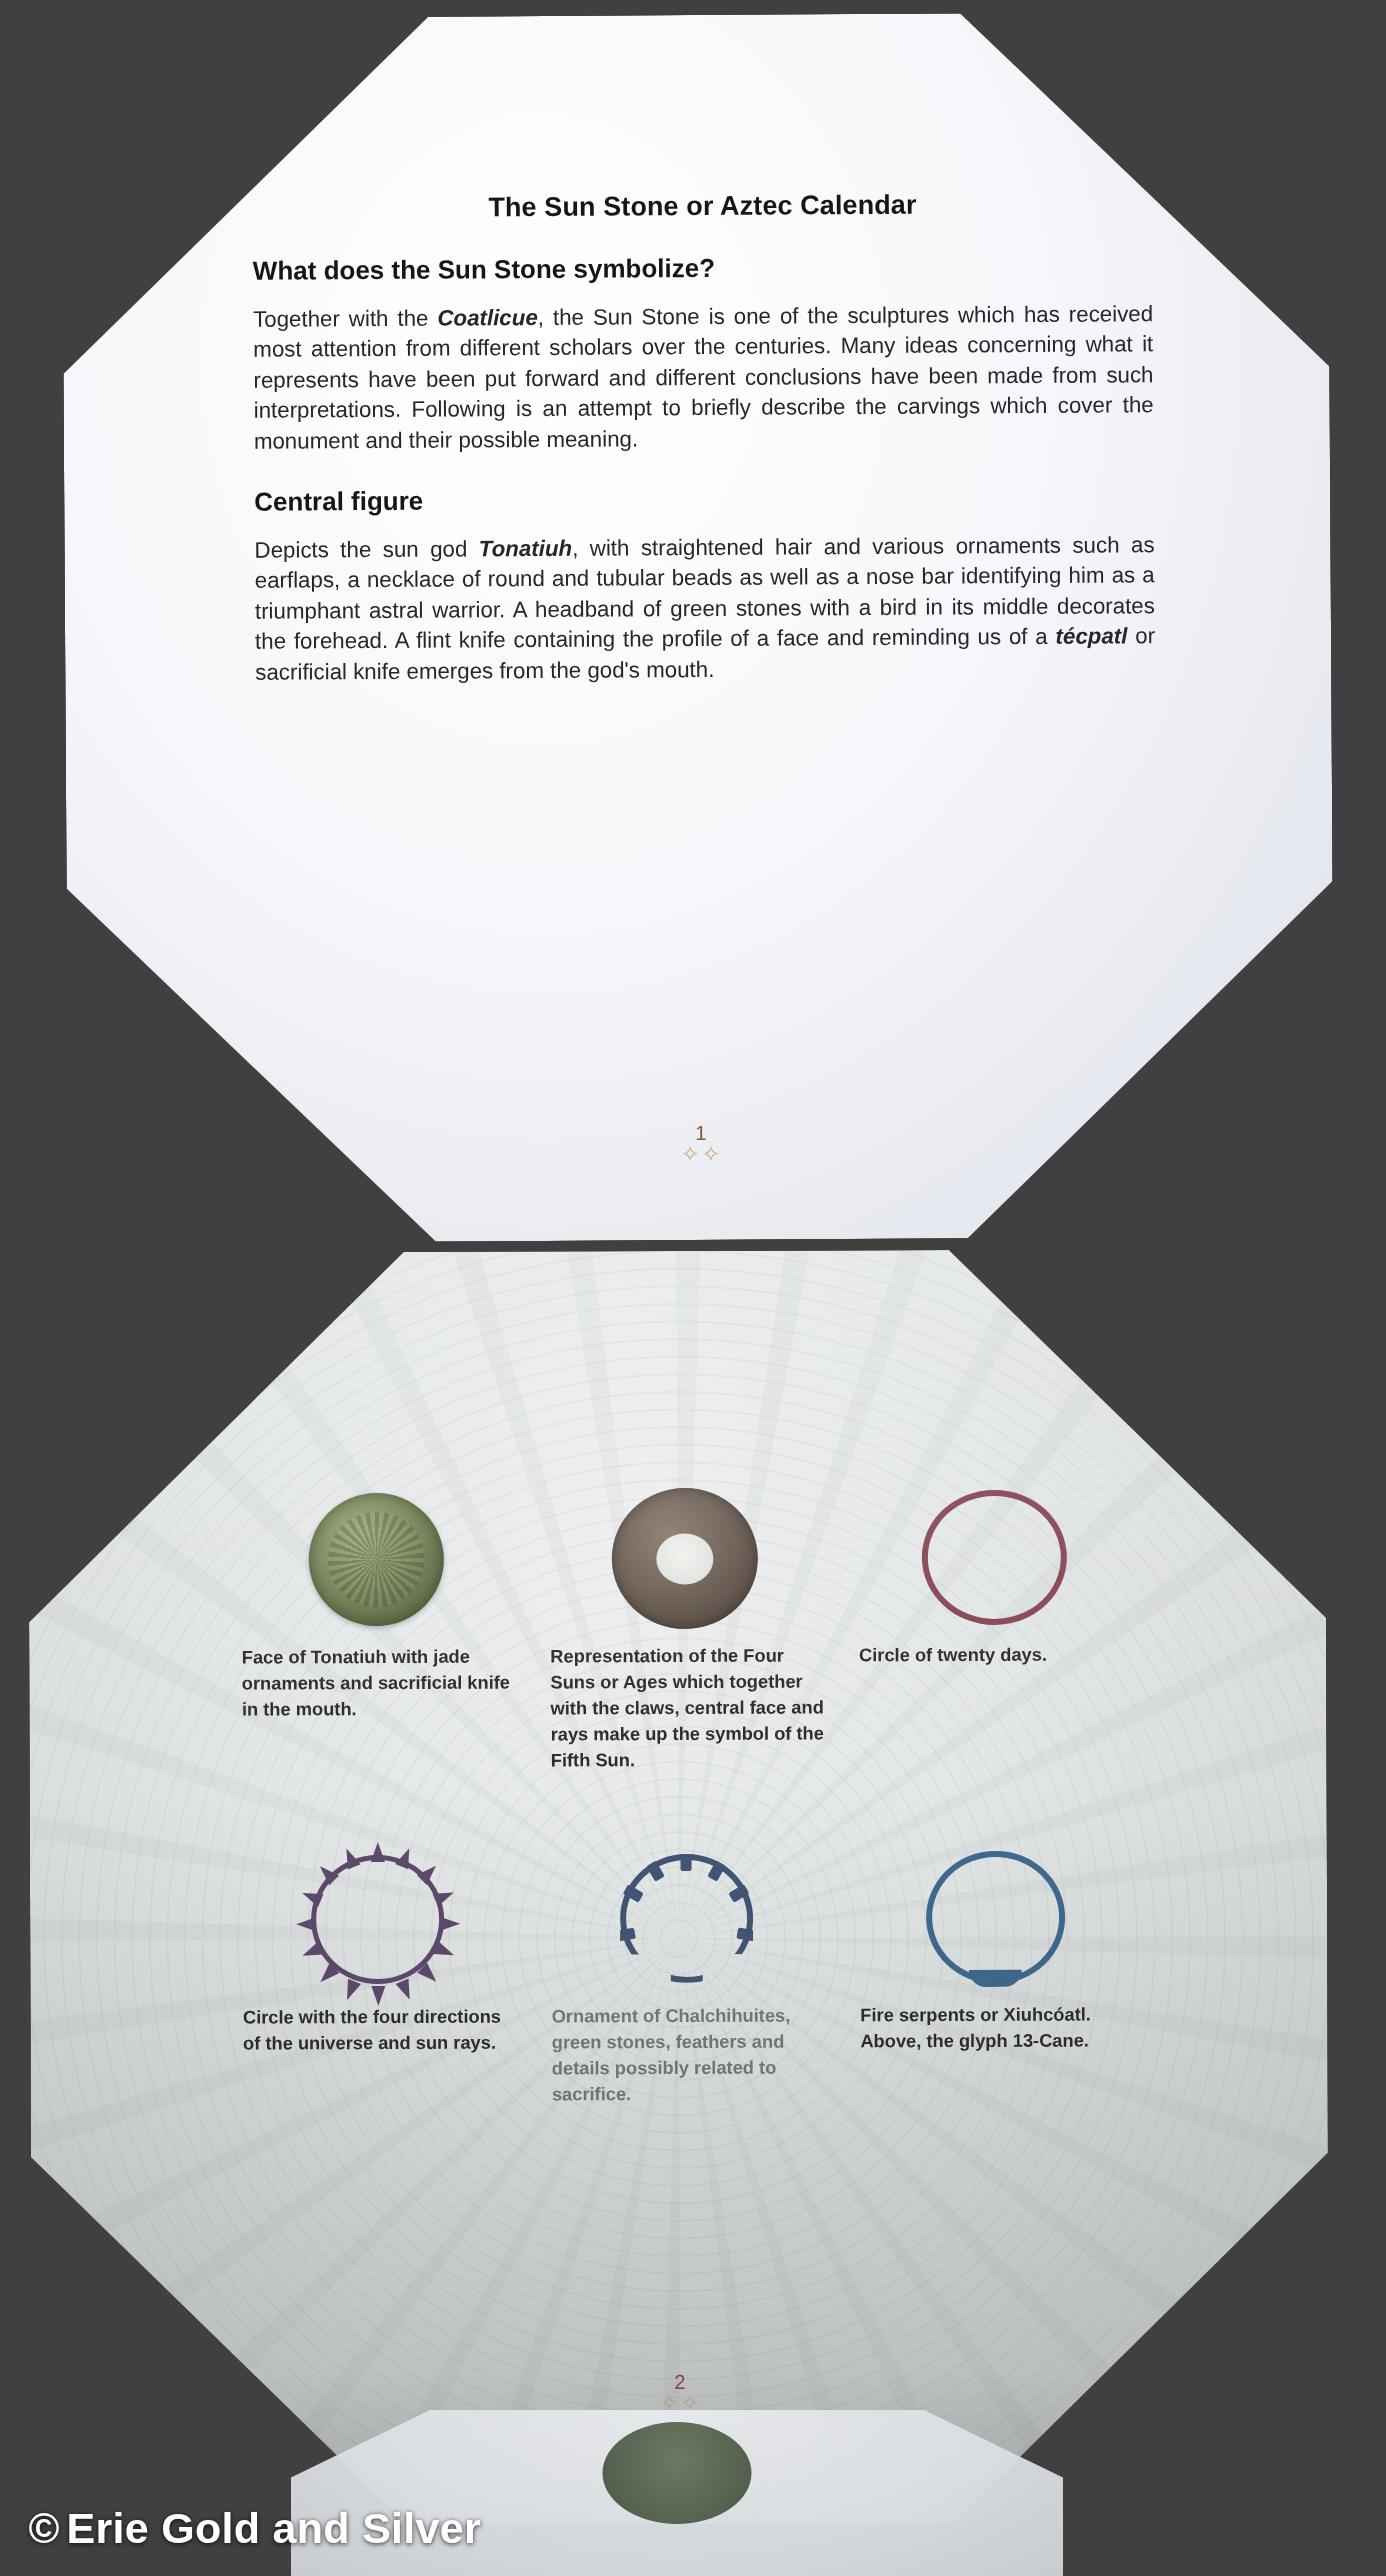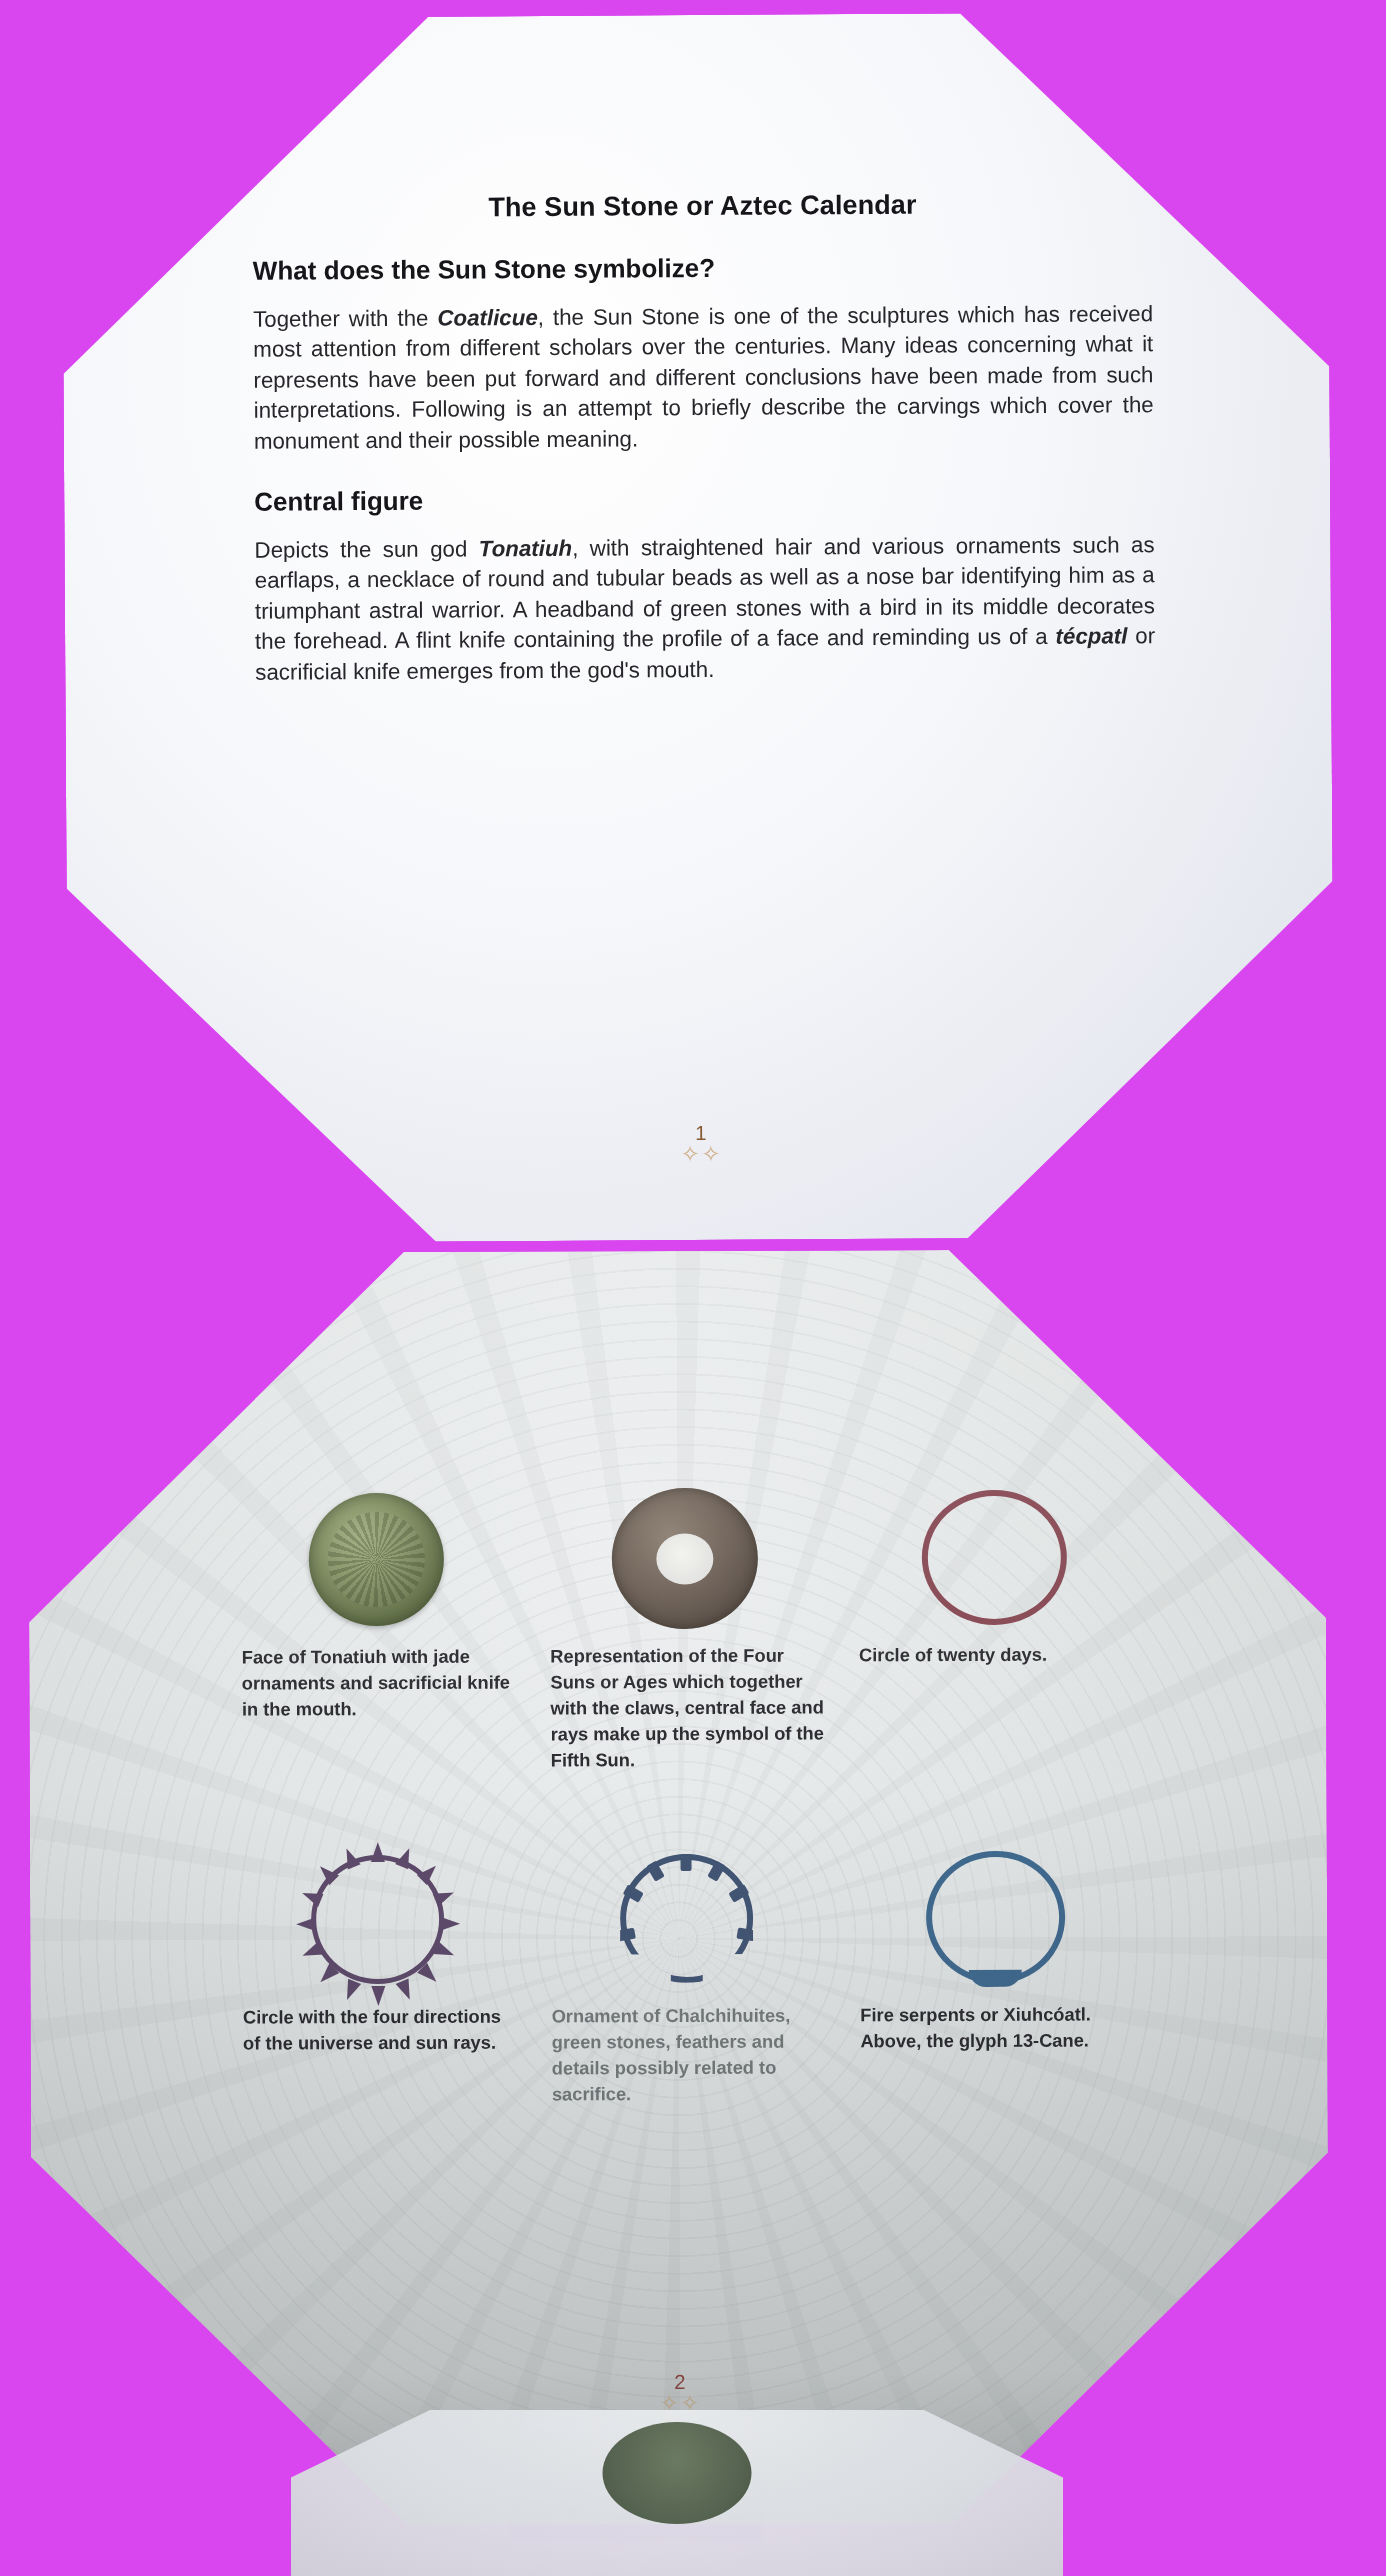--- a/index.html
+++ b/index.html
@@ -13,21 +13,21 @@
     position: relative;
     overflow: hidden;
     font-family: "Liberation Sans", sans-serif;
   }
 
   #stage {
     position: absolute;
     left: 0; top: 0;
     width: 1387px;
     height: 2576px;
-    background: #d946ef;
+    background: #404040;
   }
 
   
   .octagon {
     position: absolute;
     box-sizing: border-box;
     clip-path: polygon(
       29% 0%, 71% 0%,
       100% 29%, 100% 71%,
       71% 100%, 29% 100%,
@@ -419,15 +419,18 @@
       <div class="page-orn" style="color:#d8b98e;">✧✧</div>
     </div>
 
     <div class="shade"></div>
   </div>
 
   <div id="panel-sliver">
     <div class="glyph"></div>
   </div>
 
+  <div id="watermark">
+    <span class="c">©</span><span>Erie Gold and Silver</span>
+  </div>
 
 </div>
 
 
 </body></html>

